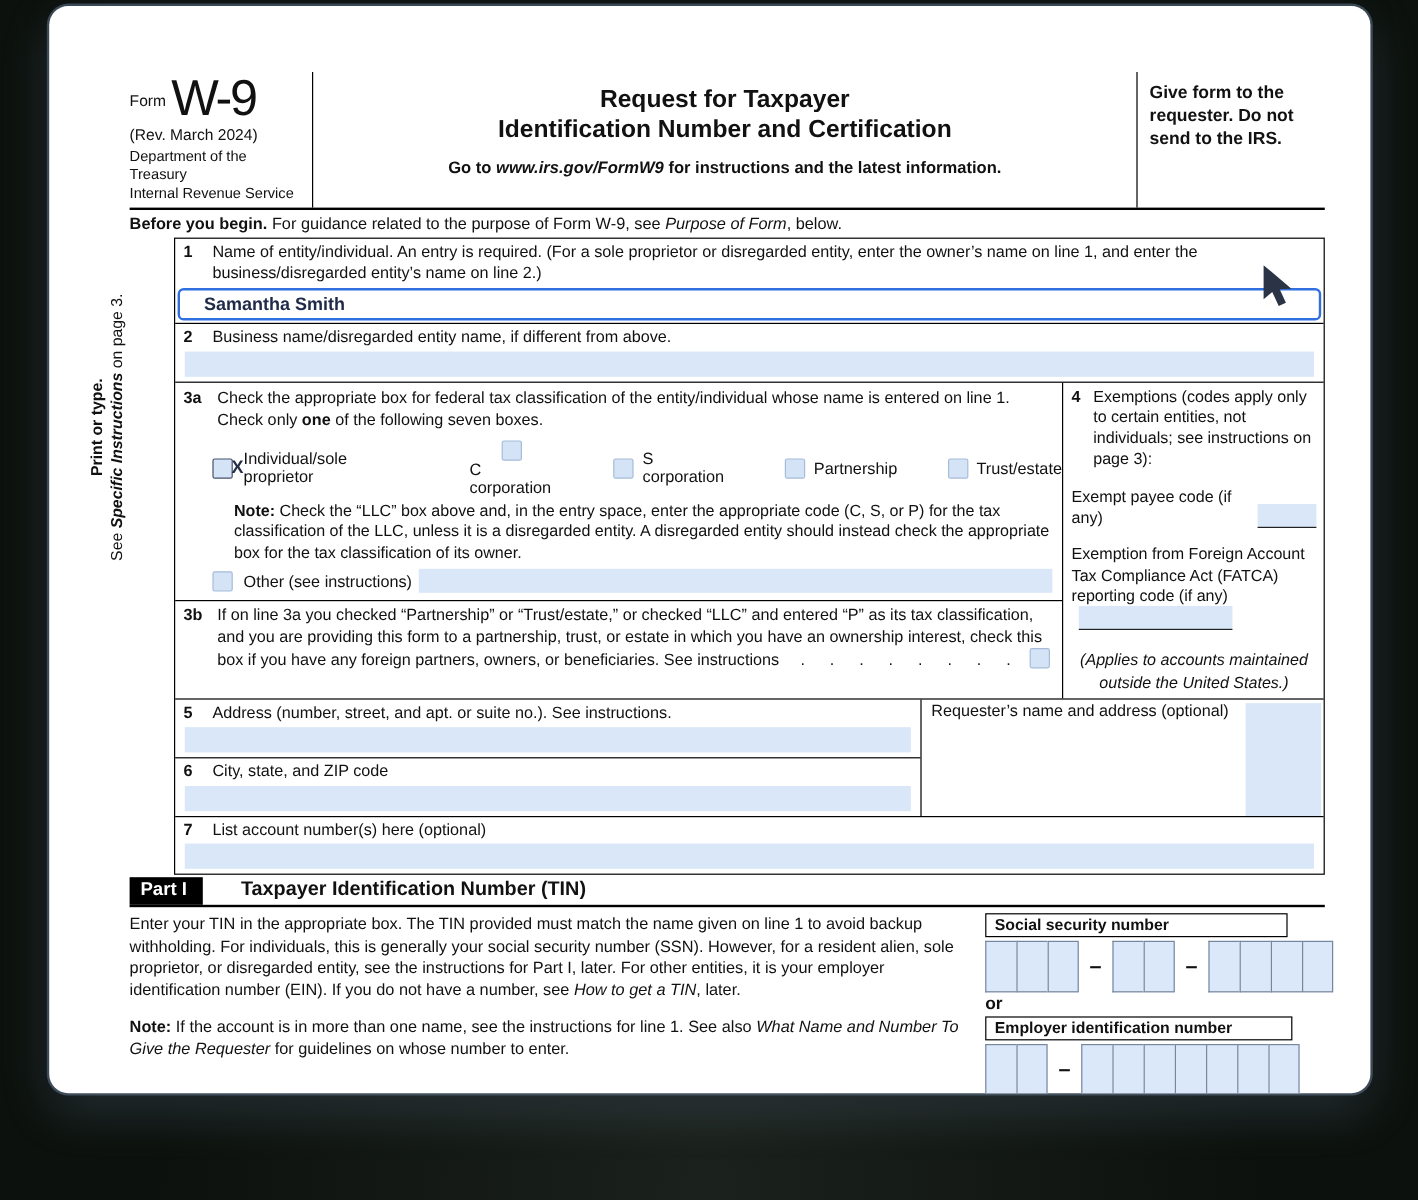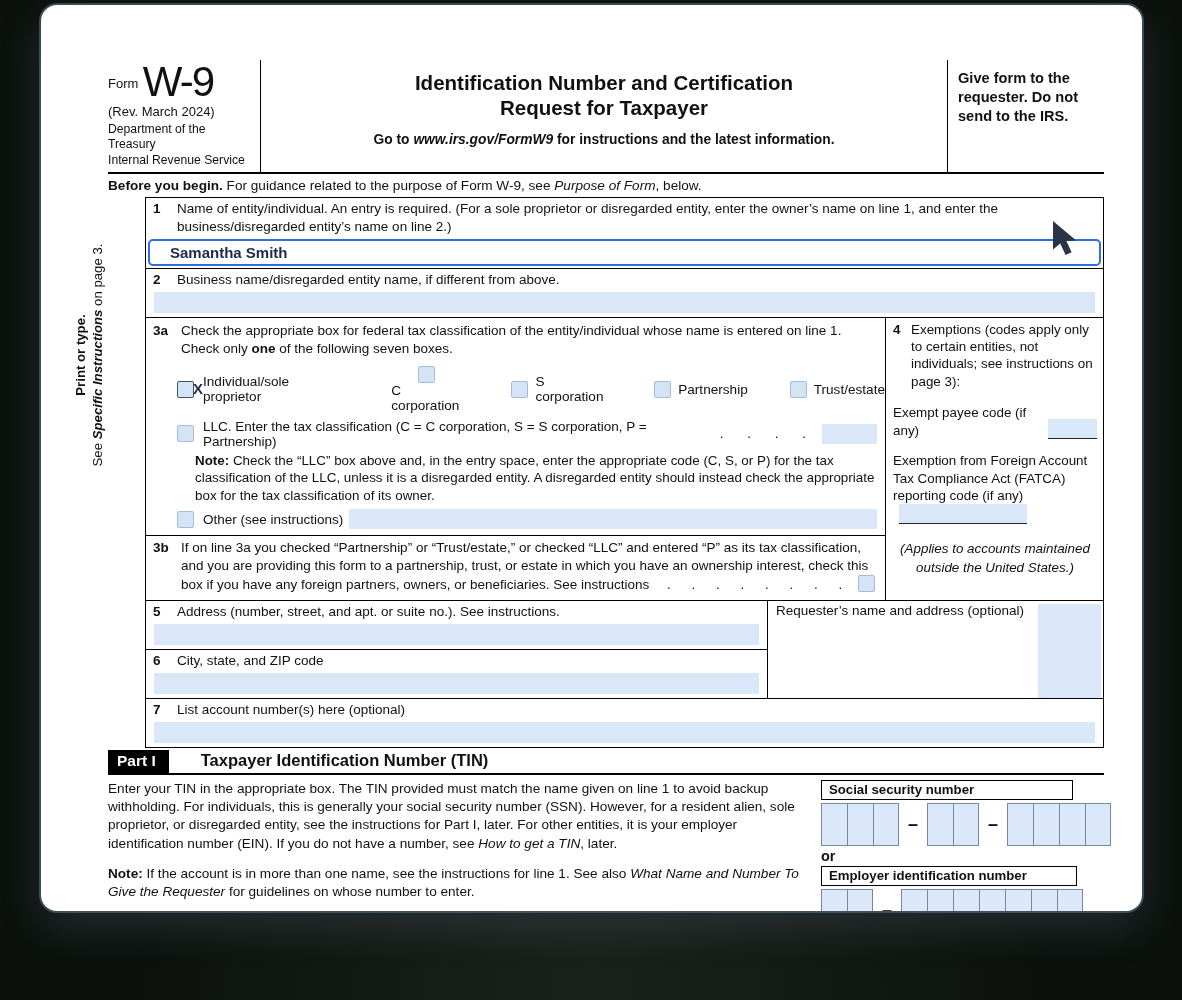--- a/index.html
+++ b/index.html
@@ -113,22 +113,22 @@
         <span class="w9">W-9</span>
       </div>
       <div class="rev">(Rev. March 2024)</div>
       <div class="dept">
         <div>Department of the Treasury</div>
         <div>Internal Revenue Service</div>
       </div>
     </div>
     <div class="hdr-center">
       <div class="title">
+        <div>Request for Taxpayer</div>
         <div>Identification Number and Certification</div>
-        <div>Request for Taxpayer</div>
       </div>
       <div class="goto"><span>Go to </span><i>www.irs.gov/FormW9</i><span> for instructions and the latest information.</span></div>
     </div>
     <div class="hdr-right">Give form to the requester. Do not send to the IRS.</div>
   </div>
 
   <div class="before"><b>Before you begin.</b><span> For guidance related to the purpose of Form W-9, see </span><i>Purpose of Form</i><span>, below.</span></div>
 
   <div class="gridwrap">
     <div class="sidebar">
@@ -183,26 +183,20 @@
             <div class="cbi" style="margin-right:42px;">
               <span class="cb"></span>
               <span class="cbl">Partnership</span>
             </div>
             <div class="cbi">
               <span class="cb"></span>
               <span class="cbl">Trust/estate</span>
             </div>
           </div>
 
-          <div class="llcrow">
-            <span class="cb" style="margin-right:9px;"></span>
-            <span>LLC. Enter the tax classification (C = C corporation, S = S corporation, P = Partnership)</span>
-            <span class="dots">. . . .</span>
-            <span class="llcbox"></span>
-          </div>
 
           <div class="notep"><b>Note:</b><span> Check the “LLC” box above and, in the entry space, enter the appropriate code (C, S, or P) for the tax classification of the LLC, unless it is a disregarded entity. A disregarded entity should instead check the appropriate box for the tax classification of its owner.</span></div>
 
           <div class="otherrow">
             <span class="cb" style="margin-right:9px;"></span>
             <span>Other (see instructions)</span>
             <span class="otherbox"></span>
           </div>
 
           <div class="b3b">

